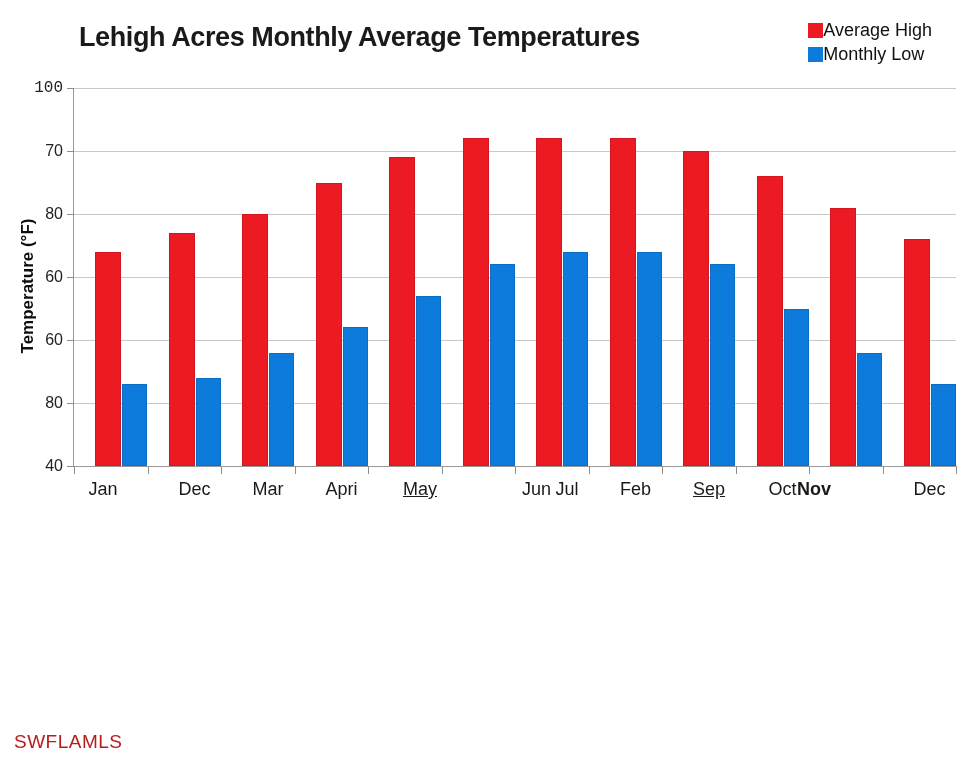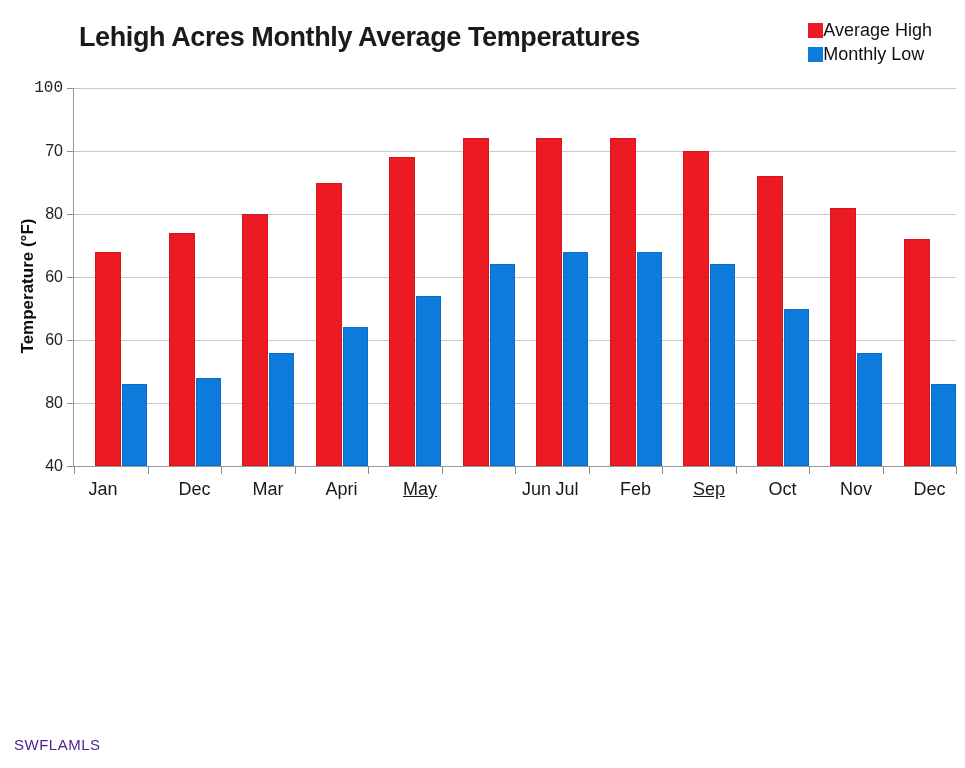--- a/index.html
+++ b/index.html
@@ -142,22 +142,22 @@
     font-size: 18px;
     color: #1a1a1a;
     white-space: nowrap;
   }
 
   
   #watermark {
     position: absolute;
     left: 14px;
     bottom: 15px;
-    font-size: 15px;
-    color: #4c1d95;
+    font-size: 19px;
+    color: #b91c1c;
     letter-spacing: 0.5px;
   }
 </style>
 </head>
 <body>
 
 <div id="chart-title">Lehigh Acres Monthly Average Temperatures</div>
 
 <div id="legend">
     <div class="legend-item">
@@ -252,21 +252,21 @@
       <div class="bar high" title="Oct Average High: 86" style="height: 289.8px;"></div>
       <div class="bar low" title="Oct Average Low: 65" style="height: 157.5px;"></div>
     </div>
     <div class="x-tick-mark" style="left: 661.5px;"></div>
     <div class="x-tick-label" style="left: 708.5px;">Oct</div>
     <div class="bar-group" style="left: 756px; width: 52px;">
       <div class="bar high" title="Nov Average High: 81" style="height: 258.3px;"></div>
       <div class="bar low" title="Nov Average Low: 58" style="height: 113.4px;"></div>
     </div>
     <div class="x-tick-mark" style="left: 735px;"></div>
-    <div class="x-tick-label" style="left: 782px;">Nov</div>
+    <div class="x-tick-label" style="left: 740px; font-weight: bold;">Nov</div>
     <div class="bar-group" style="left: 829.5px; width: 52px;">
       <div class="bar high" title="Dec Average High: 76" style="height: 226.8px;"></div>
       <div class="bar low" title="Dec Average Low: 53" style="height: 81.9px;"></div>
     </div>
     <div class="x-tick-mark" style="left: 808.5px;"></div>
     <div class="x-tick-label" style="left: 855.5px;">Dec</div>
     <div class="x-tick-mark" style="left: 882px;"></div>
   </div>
 
 <div id="watermark">SWFLAMLS</div>

